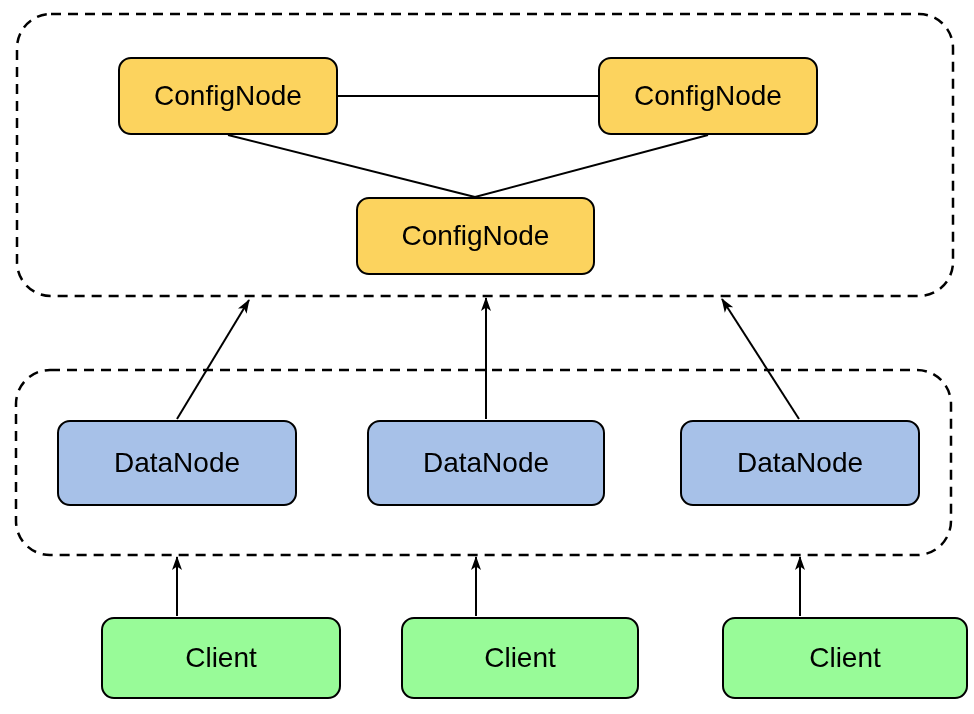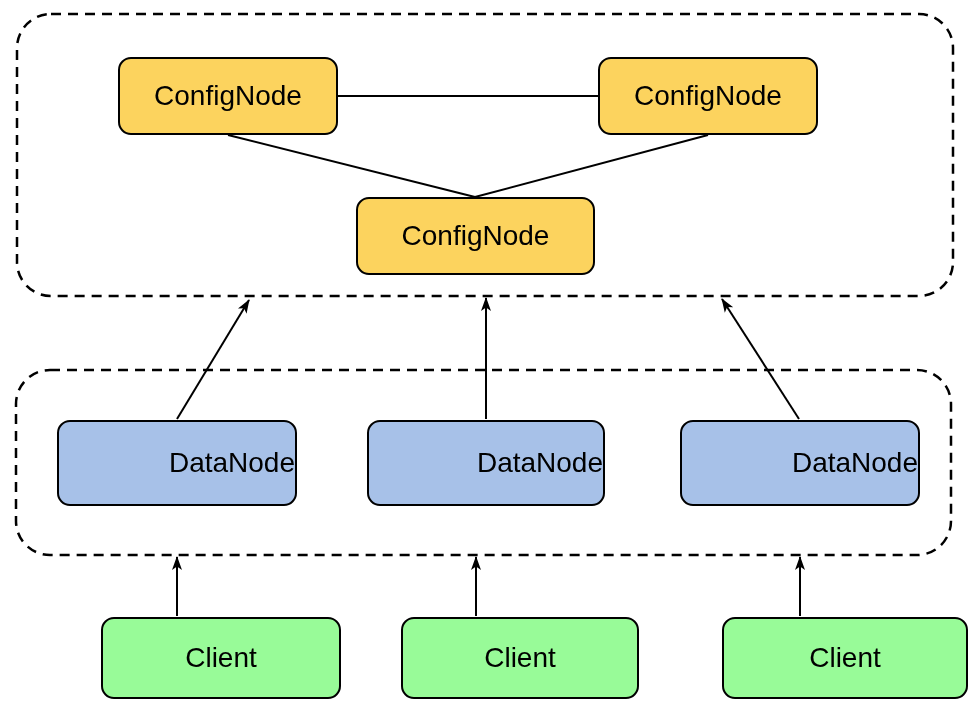--- a/index.html
+++ b/index.html
@@ -29,21 +29,21 @@
     justify-content: center;
     box-sizing: border-box;
     border: 2px solid var(--outline, #000000);
     border-radius: 13px;
     font-size: 28px;
     line-height: 1;
     color: var(--text, #000000);
     white-space: nowrap;
   }
   .confignode { background: var(--confignode-fill, #FCD35E); }
-  .datanode   { background: var(--datanode-fill, #A7C1E8); justify-content: flex-end; }
+  .datanode   { background: var(--datanode-fill, #A7C1E8); }
   .client     { background: var(--client-fill, #98FB98); margin-left: 44px; }
 
   
   .cn1 { left: 118px; top: 57px;  width: 220px; height: 78px; }
   .cn2 { left: 598px; top: 57px;  width: 220px; height: 78px; }
   .cn3 { left: 356px; top: 197px; width: 239px; height: 78px; }
 
   
   .dn1 { left: 57px;  top: 420px; width: 240px; height: 86px; }
   .dn2 { left: 367px; top: 420px; width: 238px; height: 86px; }

